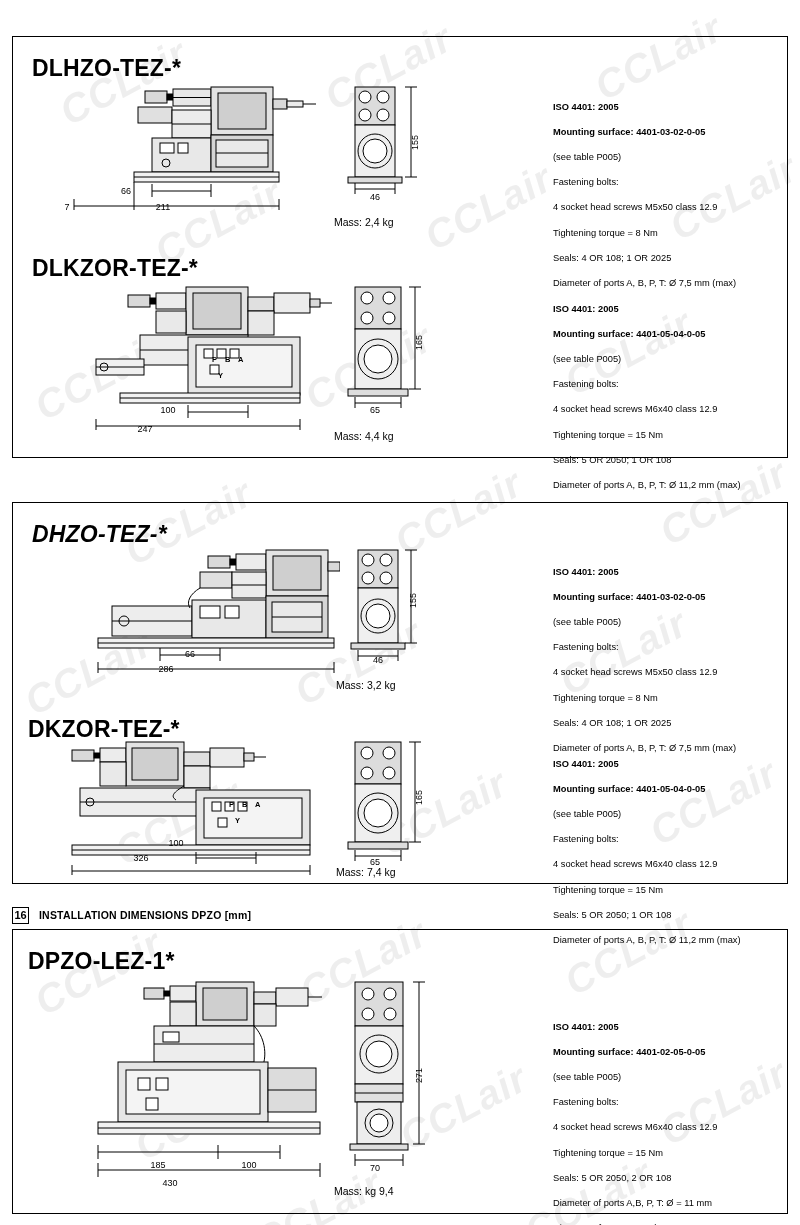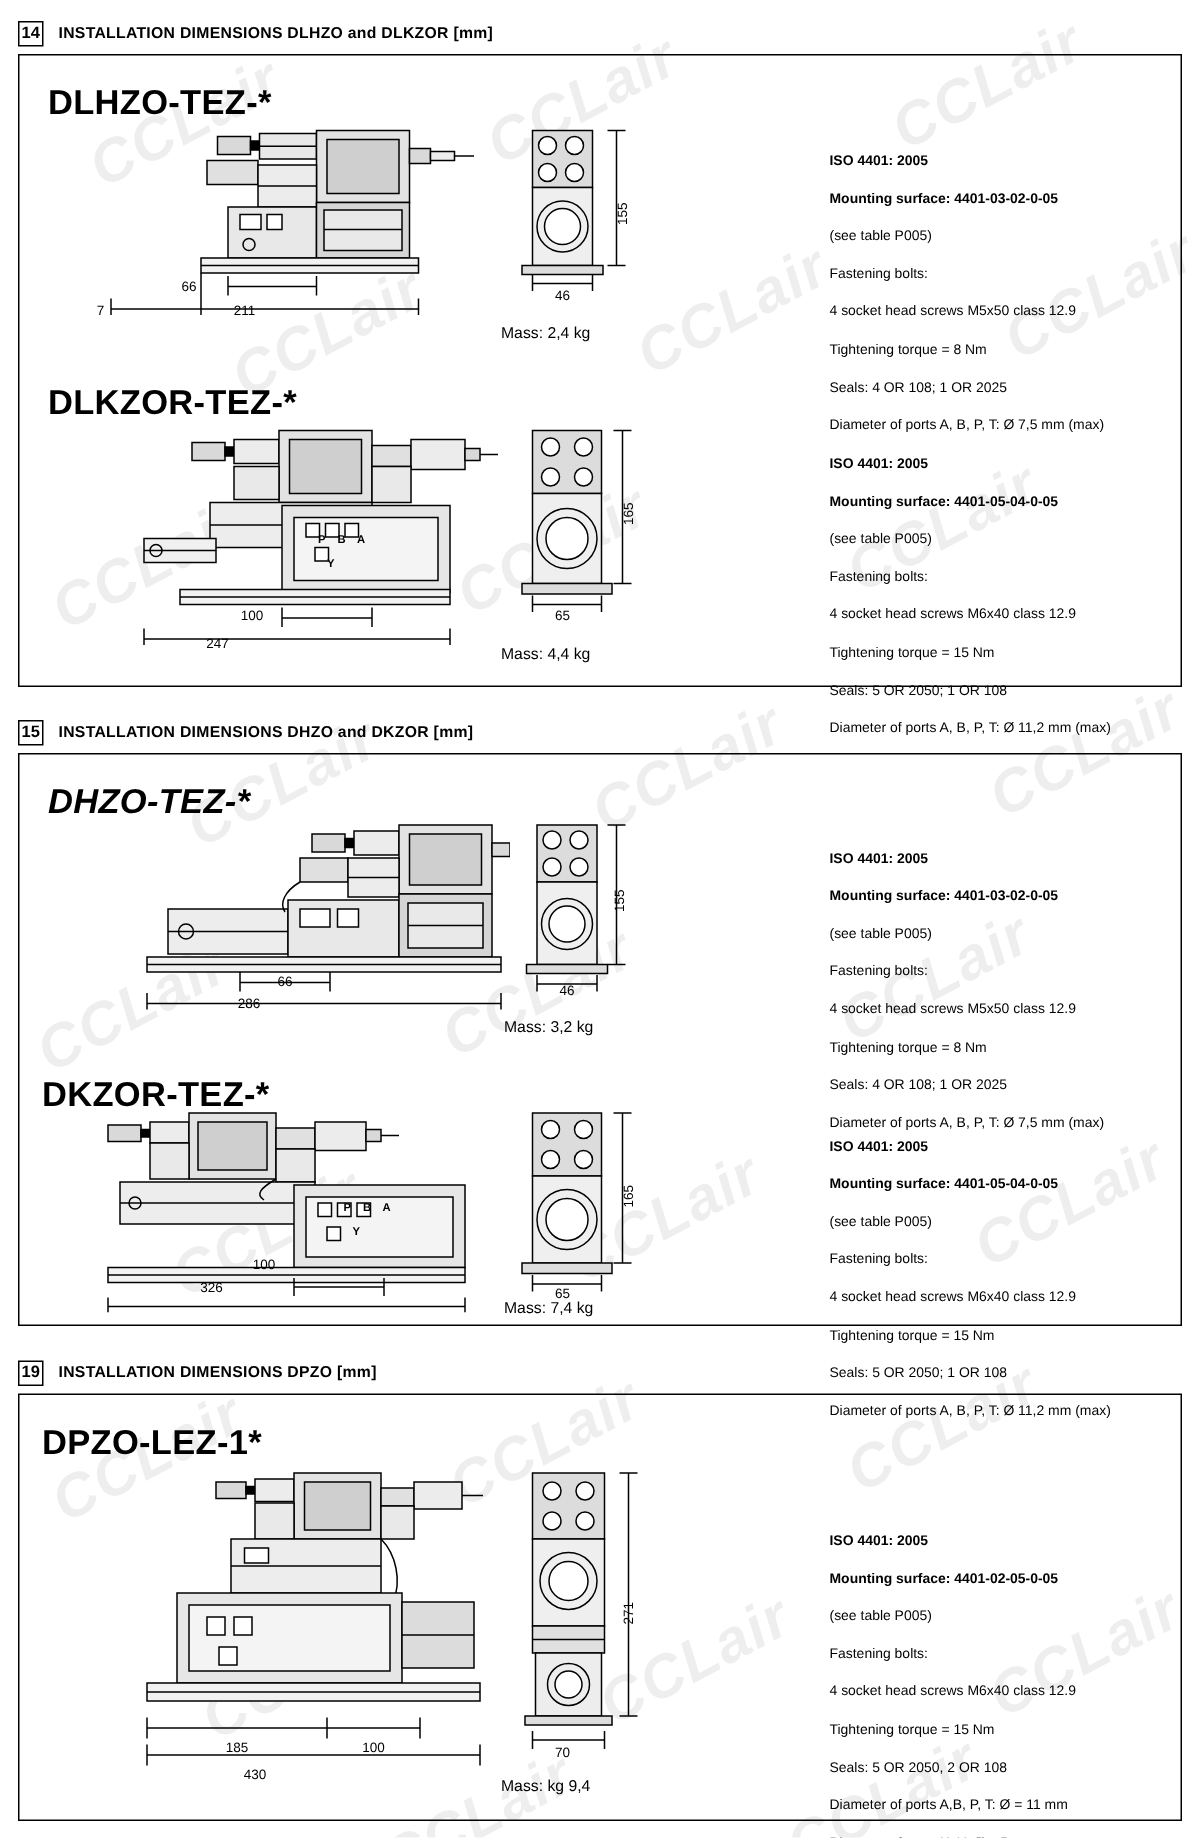--- a/index.html
+++ b/index.html
@@ -79,24 +79,20 @@
   <div class="wm" style="left:645px;top:780px;">CCLair</div>
   <div class="wm" style="left:30px;top:950px;">CCLair</div>
   <div class="wm" style="left:295px;top:940px;">CCLair</div>
   <div class="wm" style="left:560px;top:930px;">CCLair</div>
   <div class="wm" style="left:130px;top:1095px;">CCLair</div>
   <div class="wm" style="left:395px;top:1085px;">CCLair</div>
   <div class="wm" style="left:655px;top:1080px;">CCLair</div>
   <div class="wm" style="left:520px;top:1180px;">CCLair</div>
   <div class="wm" style="left:250px;top:1190px;">CCLair</div>
 
-  <div class="sec-head" style="left:12px;top:13px;">
-    <div class="sec-num">14</div>
-    <div class="sec-title">INSTALLATION DIMENSIONS DLHZO and DLKZOR [mm]</div>
-  </div>
 
   <div class="panel" style="left:12px;top:36px;width:776px;height:422px;"></div>
 
   <div class="panel-title" style="left:32px;top:55px;">DLHZO-TEZ-*</div>
 
   <div class="draw" style="left:60px;top:85px;">
     <svg width="260" height="125" viewBox="0 0 260 125">
       <g fill="none" stroke="#000" stroke-width="1">
 
         <rect x="85" y="6" width="22" height="12" fill="#d9d9d9"></rect>
@@ -263,24 +259,20 @@
     <b>ISO 4401: 2005</b><br>
     <b>Mounting surface: 4401-05-04-0-05</b><br>
     <span>(see table P005)</span><br>
     <span>Fastening bolts:</span><br>
     <span>4 socket head screws M6x40 class 12.9</span><br>
     <span>Tightening torque = 15 Nm</span><br>
     <span>Seals: 5 OR 2050;   1 OR 108</span><br>
     <span>Diameter of ports A, B, P, T: Ø 11,2 mm (max)</span>
   </div>
 
-  <div class="sec-head" style="left:12px;top:479px;">
-    <div class="sec-num">15</div>
-    <div class="sec-title">INSTALLATION DIMENSIONS DHZO and DKZOR [mm]</div>
-  </div>
 
   <div class="panel" style="left:12px;top:502px;width:776px;height:382px;"></div>
 
   <div class="panel-title" style="left:32px;top:521px;font-style:italic;">DHZO-TEZ-*</div>
 
   <div class="draw" style="left:50px;top:548px;">
     <svg width="290" height="125" viewBox="0 0 290 125">
       <g fill="none" stroke="#000" stroke-width="1">
         <rect x="158" y="8" width="22" height="12" fill="#d9d9d9"></rect>
         <rect x="180" y="11" width="6" height="6" fill="#000"></rect>
@@ -442,21 +434,21 @@
     <b>Mounting surface: 4401-05-04-0-05</b><br>
     <span>(see table P005)</span><br>
     <span>Fastening bolts:</span><br>
     <span>4 socket head screws M6x40 class 12.9</span><br>
     <span>Tightening torque = 15 Nm</span><br>
     <span>Seals: 5 OR 2050;   1 OR 108</span><br>
     <span>Diameter of ports A, B, P, T: Ø 11,2 mm (max)</span>
   </div>
 
   <div class="sec-head" style="left:12px;top:906px;">
-    <div class="sec-num">19</div>
+    <div class="sec-num">16</div>
     <div class="sec-title">INSTALLATION DIMENSIONS DPZO [mm]</div>
   </div>
 
   <div class="panel" style="left:12px;top:929px;width:776px;height:285px;"></div>
 
   <div class="panel-title" style="left:28px;top:948px;">DPZO-LEZ-1*</div>
 
   <div class="draw" style="left:58px;top:980px;">
     <svg width="280" height="200" viewBox="0 0 280 200">
       <g fill="none" stroke="#000" stroke-width="1">

